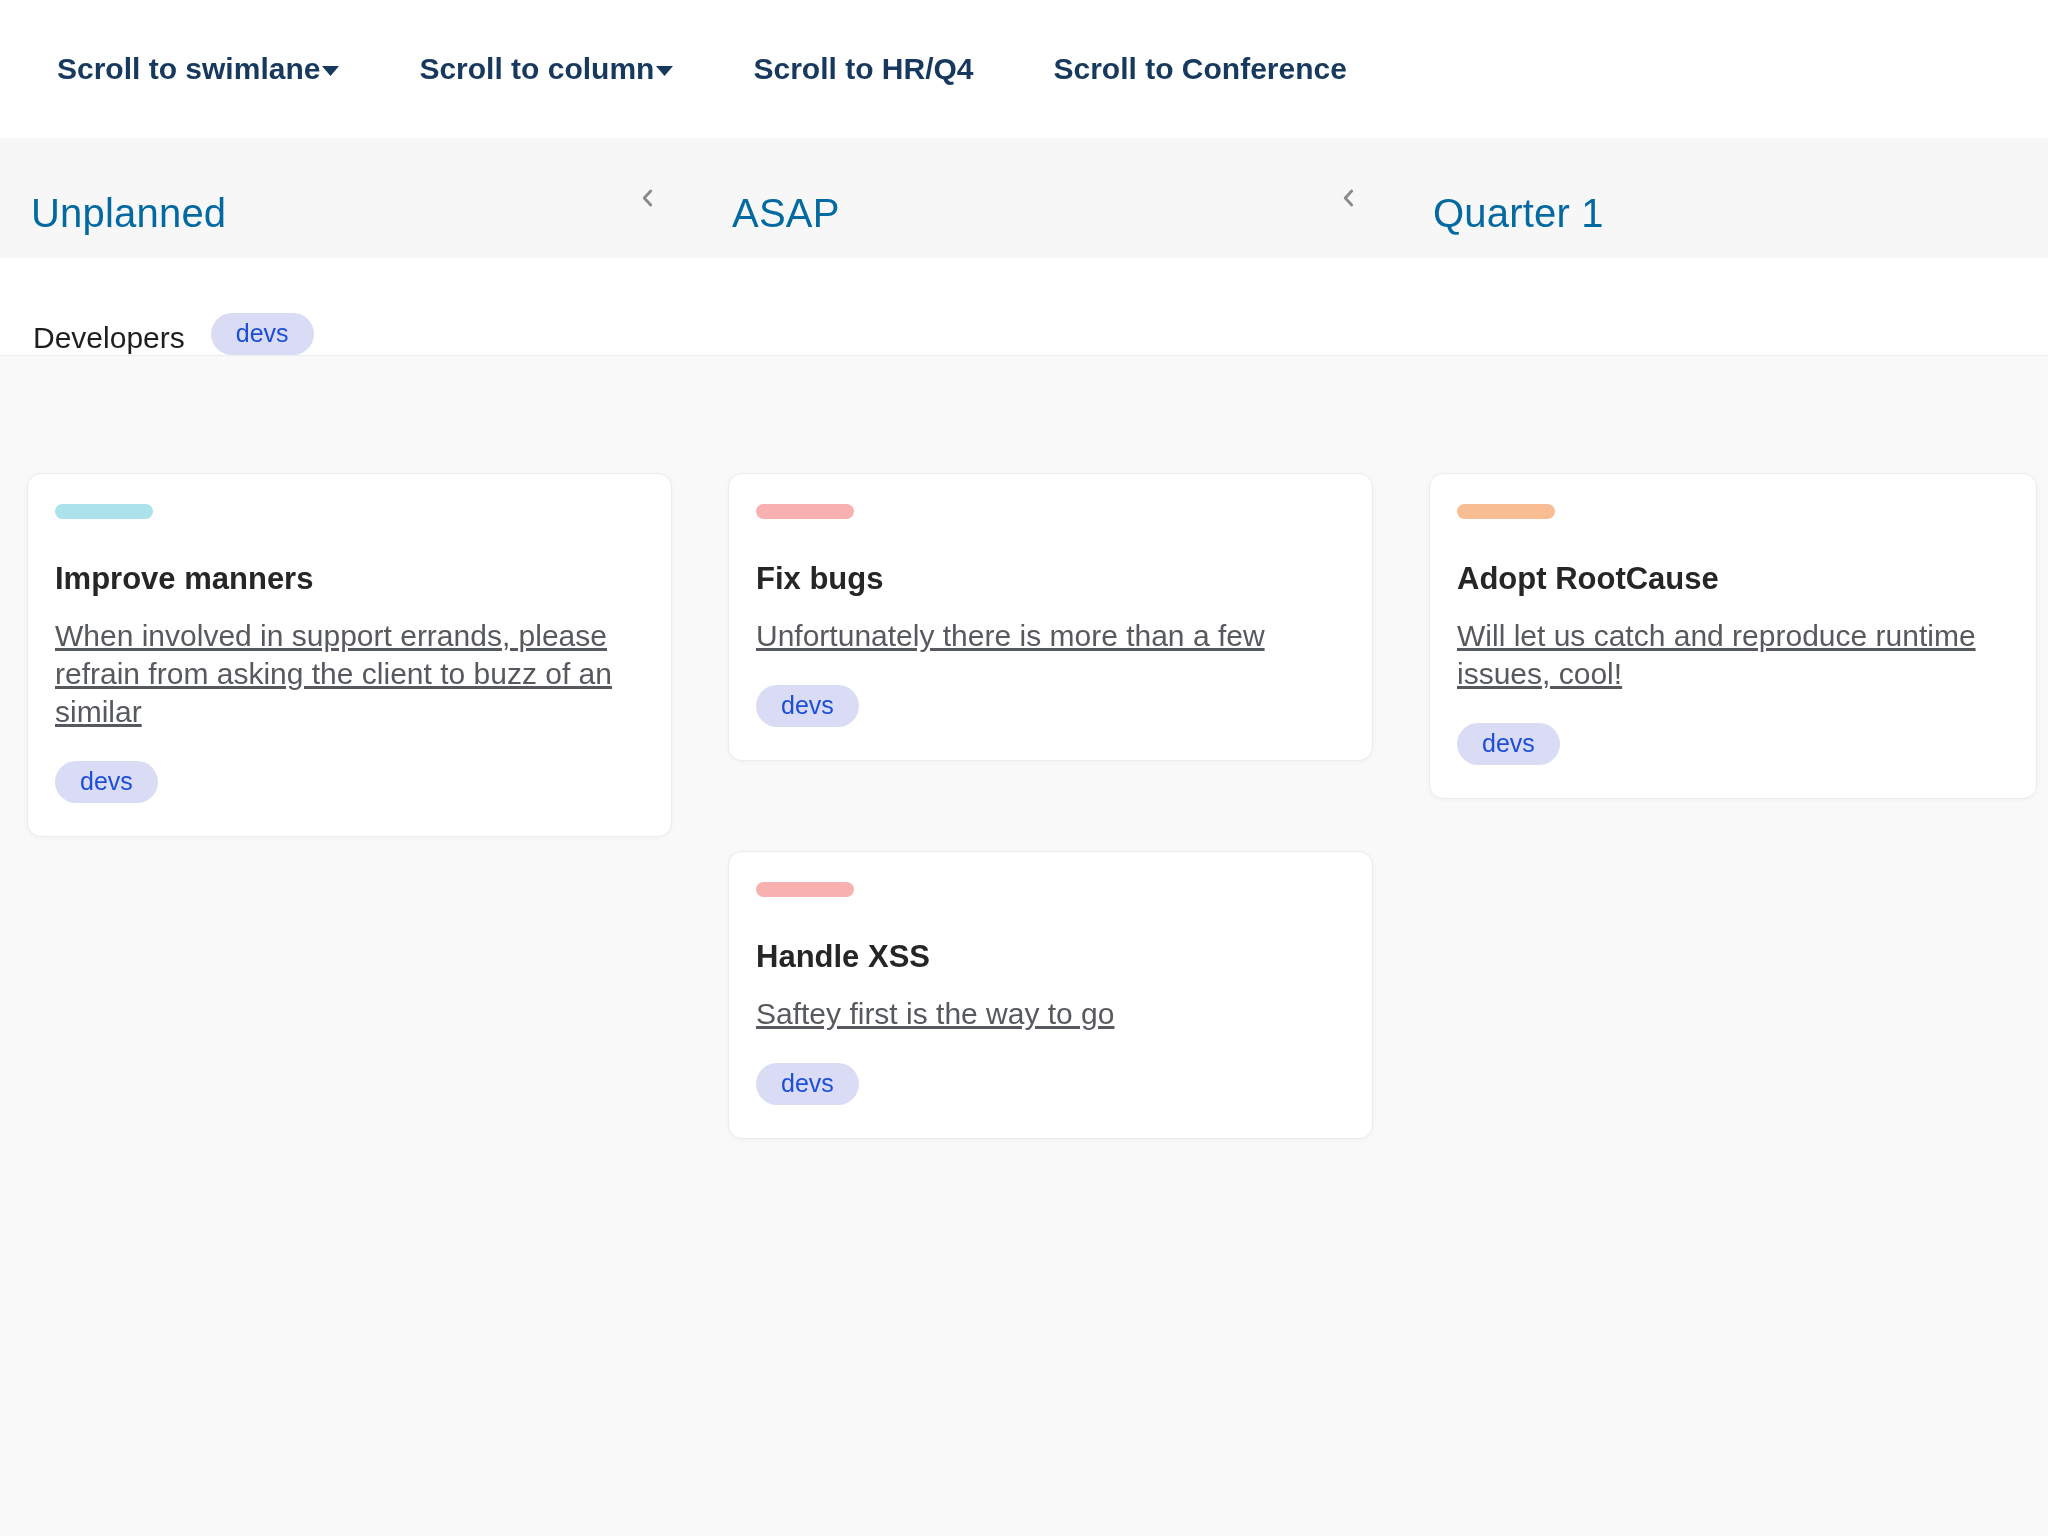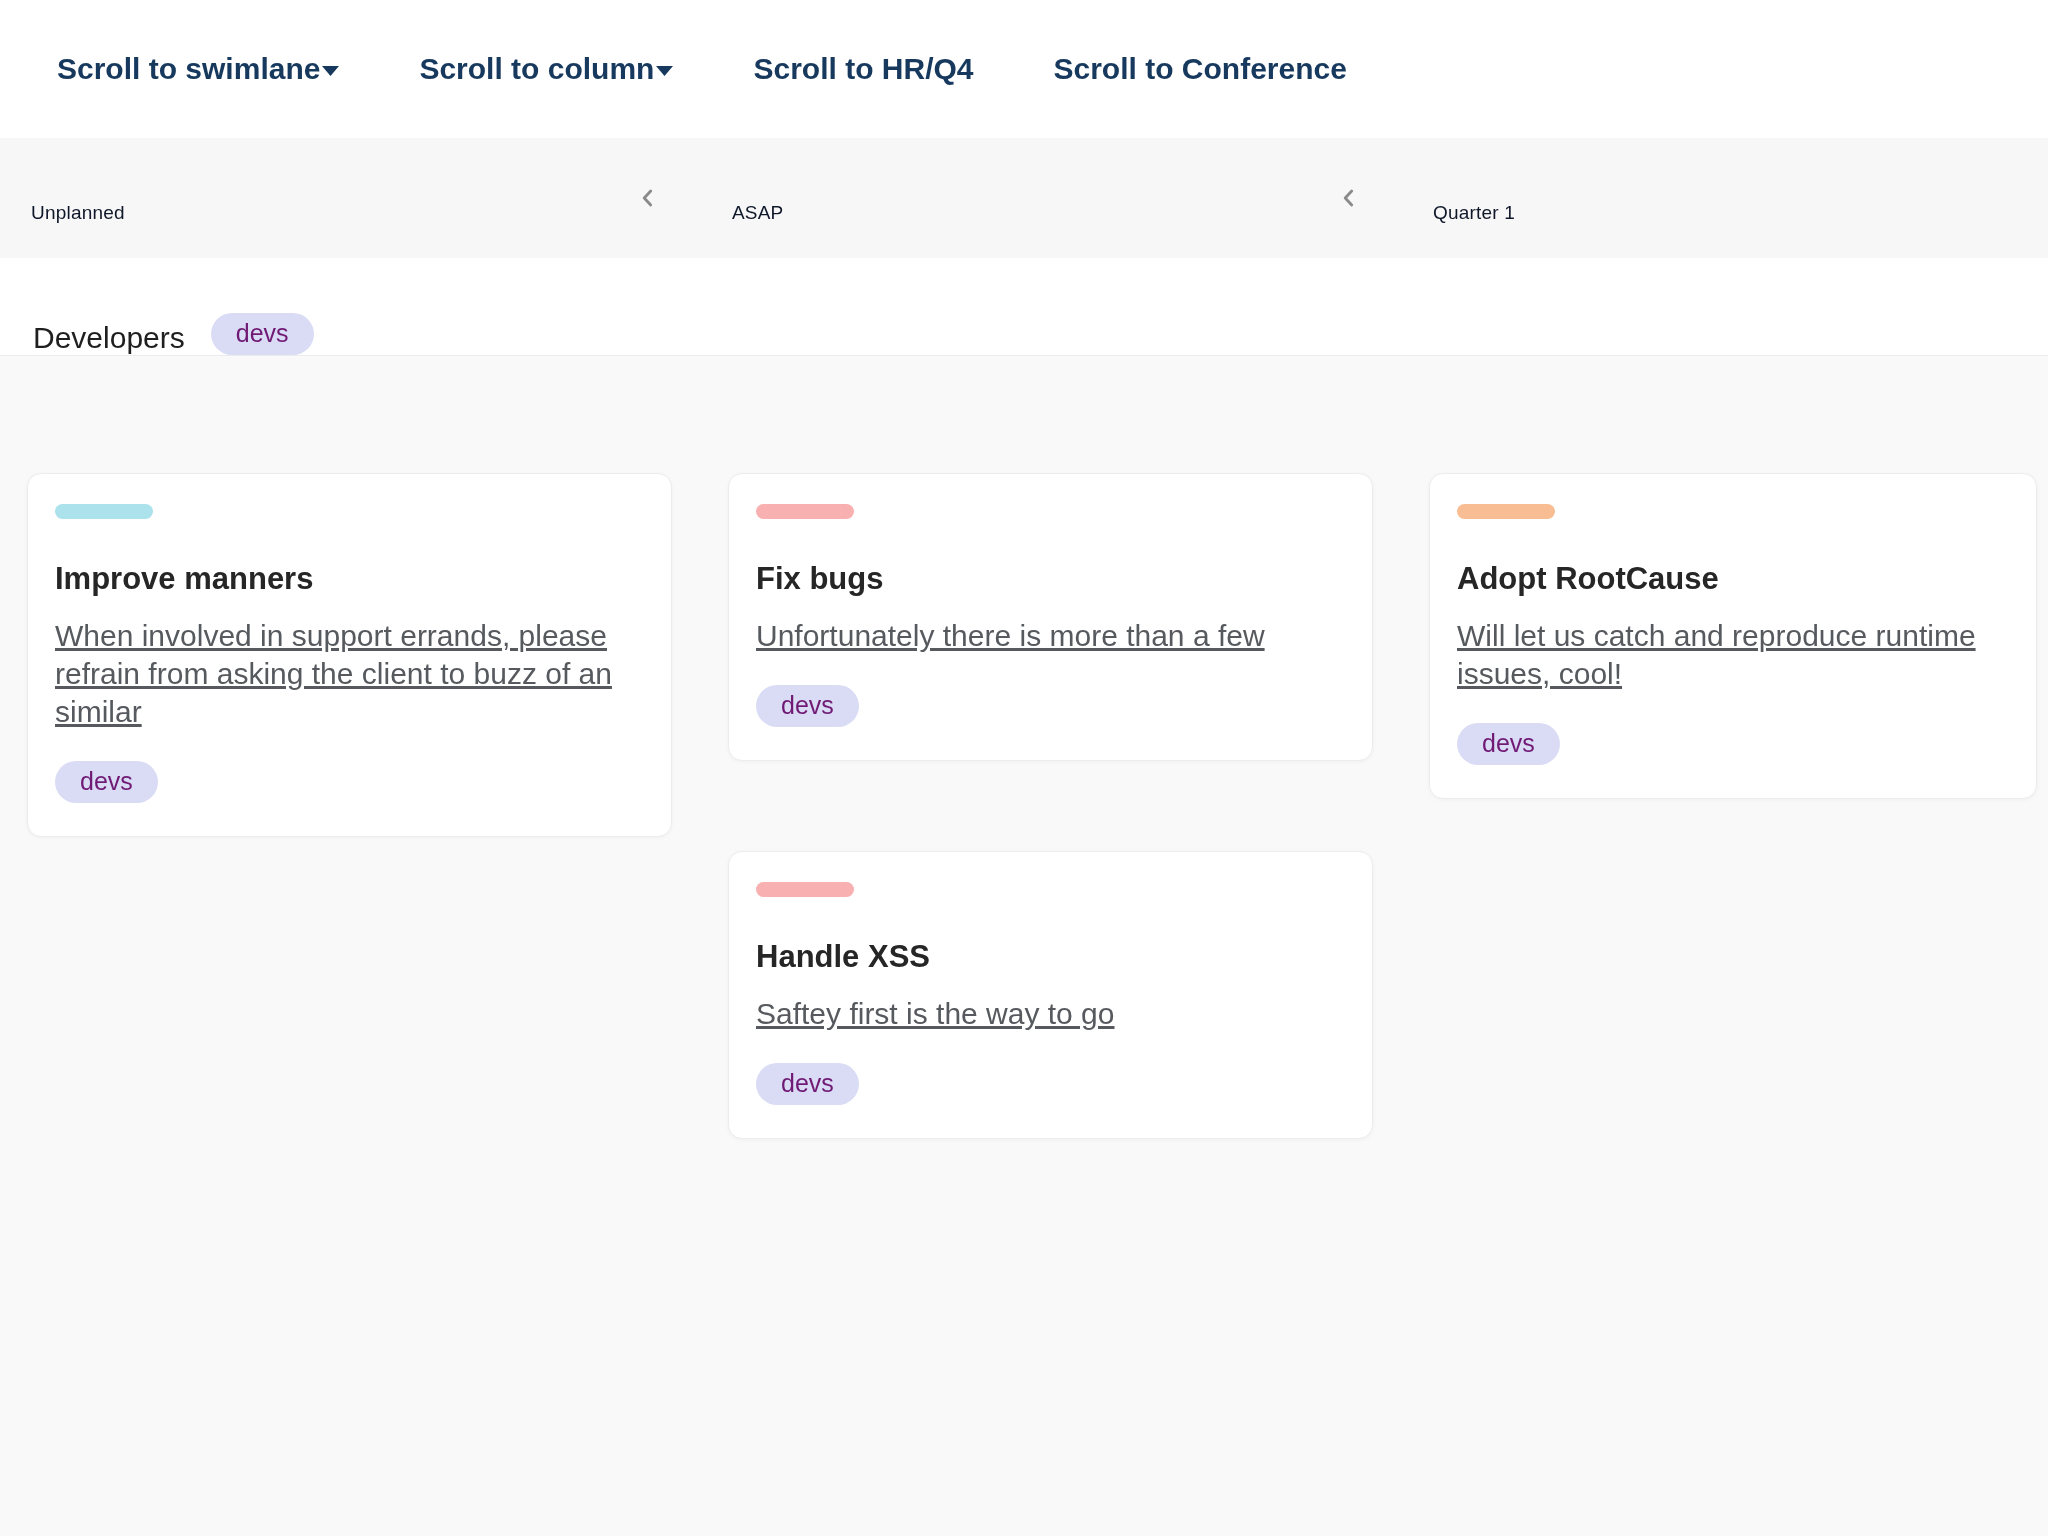--- a/index.html
+++ b/index.html
@@ -12,28 +12,28 @@
   .toolbar { height:138px; flex-shrink:0; background:#ffffff; display:flex; align-items:center; padding-left:57px; gap:80px; }
   .toolbar-btn { border:none; background:none; cursor:pointer; display:flex; align-items:center; gap:2px;
                  font-family:"Liberation Sans", sans-serif; font-size:30px; font-weight:700; color:#17395e; }
   .caret { display:block; margin-top:4px; }
 
   
   .column-headers { height:120px; flex-shrink:0; background:#f7f7f7; display:flex; width:2103px; }
   .column-header { width:701px; flex-shrink:0; display:flex; align-items:center; justify-content:space-between;
                    padding:0 40px 0 31px; }
   .column-header.last { padding-right:32px; }
-  .col-title { font-size:19px; color:#0f172a; letter-spacing:0.2px;margin-top:30px; }
+  .col-title { font-size:40px; color:#0369a1; letter-spacing:0.2px;margin-top:30px; }
   .chevron-btn { border:none; background:none; cursor:pointer; padding:0; display:flex; align-items:center; }
 
   
   .swimlane-header { height:98px; flex-shrink:0; background:#ffffff; border-bottom:1px solid #ececec;
                      display:flex; align-items:flex-end; padding-left:33px; gap:26px; }
   .swimlane-title { font-size:30px; color:#1f1f1f; }
-  .tag { display:inline-block; background:#d9dcf4; color:#701a75; font-size:25px; line-height:25px;
+  .tag { display:inline-block; background:#d9dcf4; color:#1d4ed8; font-size:25px; line-height:25px;
          padding:8px 25px 9px; border-radius:22px; }
 
   
   .board { flex:1; background:#f9f9f9; display:flex; padding-top:117px; width:2103px; }
   .lane { width:701px; flex-shrink:0; display:flex; flex-direction:column; align-items:flex-start; gap:90px; padding-left:27px; }
   .card { width:645px; background:#ffffff; border:1px solid #ececec; border-radius:14px;
           padding:30px 27px 33px; box-shadow:0 1px 4px rgba(0,0,0,0.04); }
   .card.narrow { width:608px; }
   .color-bar { width:98px; height:15px; border-radius:8px; background:#ccc; }
   .card-title { margin-top:40px; font-size:31px; line-height:40px; font-weight:600; color:#262626; }

